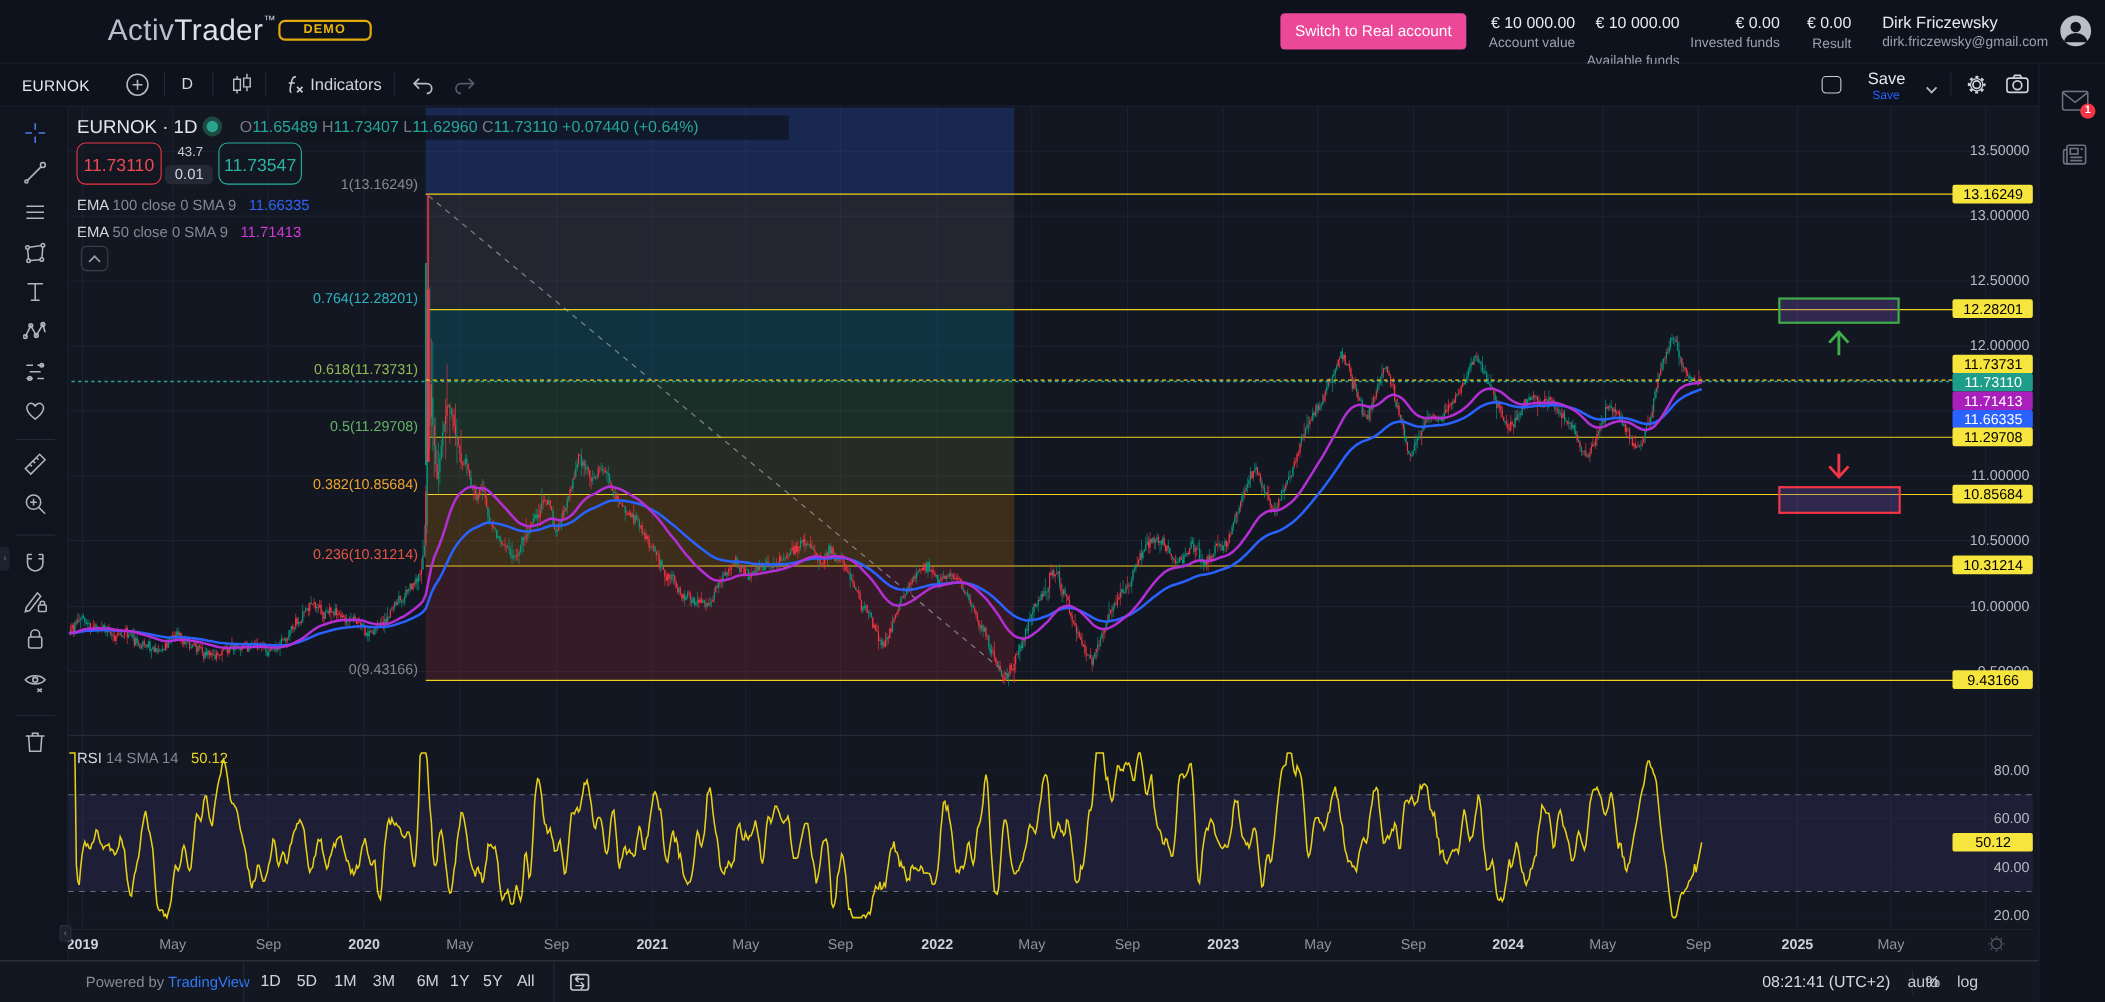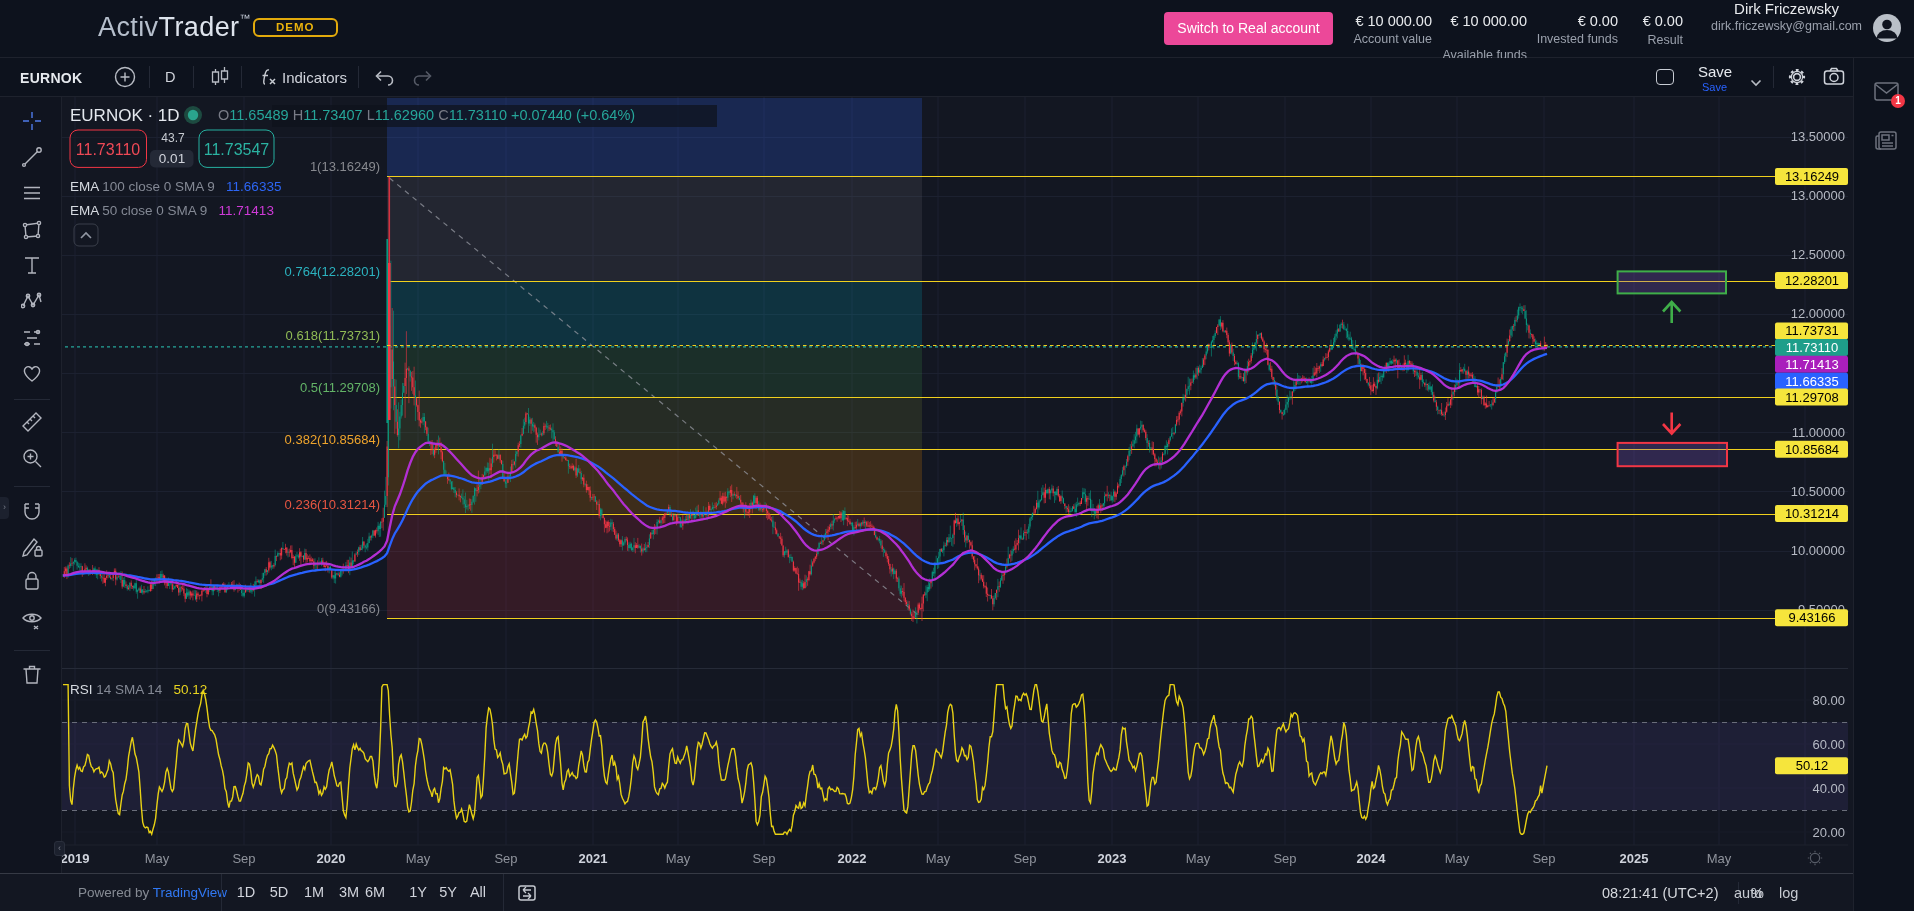--- a/index.html
+++ b/index.html
@@ -18,33 +18,33 @@
       <div style="font-size:12.5px;color:#9aa0ac;margin-top:19px">Available funds</div>
     </div>
  <div class="a" style="right:296px;top:13px;text-align:right">
       <div style="font-size:14.5px;color:#e8eaed">€ 0.00</div>
       <div style="font-size:12.5px;color:#9aa0ac;margin-top:3px">Invested funds</div>
     </div>
  <div class="a" style="right:231px;top:13px;text-align:right">
       <div style="font-size:14.5px;color:#e8eaed">€ 0.00</div>
       <div style="font-size:12.5px;color:#9aa0ac;margin-top:4px">Result</div>
     </div>
- <div class="a" style="right:52px;top:0;text-align:center">
+ <div class="a" style="right:52px;top:12px;text-align:left">
       <div style="font-size:15px;color:#e8eaed">Dirk Friczewsky</div>
       <div style="font-size:12.5px;color:#9aa0ac;margin-top:2px">dirk.friczewsky@gmail.com</div>
     </div>
  <div class="a" style="left:1872px;top:13px"><svg width="30" height="30" viewBox="0 0 30 30">
         <circle cx="15" cy="15" r="14" fill="#b9bfc7"></circle>
         <circle cx="15" cy="11.5" r="4.8" fill="#10141f"></circle>
         <path d="M4.5 25.5a10.5 8.5 0 0 1 21 0z" fill="#10141f"></path>
       </svg></div>
 </div>
 
 <div class="a" style="left:0;top:58px;width:1853px;height:39px;background:#0d121d;border-bottom:1px solid #1e222d">
- <div class="a" style="left:20px;top:12px;font-size:14px;font-weight:bold;color:#e6e9ee;letter-spacing:.3px">EURNOK</div>
+ <div class="a" style="left:20px;top:12px;font-size:14px;font-weight:normal;color:#e6e9ee;letter-spacing:.3px">EURNOK</div>
  <div class="a" style="left:112px;top:6px"><svg width="26" height="26" viewBox="0 0 26 26" fill="none" stroke="#b8bcc4" stroke-width="1.4">
         <circle cx="13" cy="13" r="9.5"></circle>
         <path d="M13 8.5V17.5M8.5 13H17.5"></path>
       </svg></div>
  <div class="a" style="left:149px;top:8px;width:1px;height:22px;background:#242936"></div>
  <div class="a" style="left:165px;top:11px;font-size:14.5px;color:#d1d4dc">D</div>
  <div class="a" style="left:193px;top:8px;width:1px;height:22px;background:#242936"></div>
  <div class="a" style="left:209px;top:8px"><svg width="22" height="22" viewBox="0 0 22 22" fill="none" stroke="#b8bcc4" stroke-width="1.4">
         <path d="M6.5 3V6M6.5 16V19M3.5 6h6v10h-6zM15.5 1V5M15.5 13V17M12.5 5h6v8h-6z" stroke-width="1.3"></path>
       </svg></div>
@@ -342,21 +342,21 @@
 <div class="a" style="left:0;top:497px;width:9px;height:22px;background:#1c212e;border-radius:0 4px 4px 0;color:#787d89;font-size:9px;line-height:21px;text-align:center">›</div>
 <div class="a" style="left:54px;top:841px;width:11px;height:15px;background:#1c212e;border:1px solid #2a2f3c;border-radius:3px;color:#787d89;font-size:9px;line-height:13px;text-align:center">‹</div>
 
 <div class="a" style="left:0;top:873px;width:1853px;height:38px;background:#131722;border-top:1px solid #363a45">
  <div class="a" style="left:78px;top:11px;font-size:13.5px;color:#868b94">Powered by <span style="color:#3179f5;">TradingView</span></div>
  <div class="a" style="left:221px;top:0;width:1px;height:38px;background:#242936"></div>
  <div class="a" style="left:229px;top:10px;width:34px;text-align:center;font-size:14.5px;color:#d1d4dc">1D</div>
     <div class="a" style="left:262px;top:10px;width:34px;text-align:center;font-size:14.5px;color:#d1d4dc">5D</div>
     <div class="a" style="left:297px;top:10px;width:34px;text-align:center;font-size:14.5px;color:#d1d4dc">1M</div>
     <div class="a" style="left:332px;top:10px;width:34px;text-align:center;font-size:14.5px;color:#d1d4dc">3M</div>
-    <div class="a" style="left:365px;top:10px;width:34px;text-align:left;font-size:14.5px;color:#d1d4dc">6M</div>
+    <div class="a" style="left:365px;top:10px;width:34px;text-align:right;font-size:14.5px;color:#d1d4dc">6M</div>
     <div class="a" style="left:401px;top:10px;width:34px;text-align:center;font-size:14.5px;color:#d1d4dc">1Y</div>
     <div class="a" style="left:431px;top:10px;width:34px;text-align:center;font-size:14.5px;color:#d1d4dc">5Y</div>
     <div class="a" style="left:461px;top:10px;width:34px;text-align:center;font-size:14.5px;color:#d1d4dc">All</div>
  <div class="a" style="left:503px;top:0;width:1px;height:38px;background:#242936"></div>
  <div class="a" style="left:516px;top:9px"><svg width="22" height="20" viewBox="0 0 22 20" fill="none" stroke="#c6cad1" stroke-width="1.5">
         <rect x="3" y="3" width="16" height="14" rx="2"></rect>
         <path d="M7 7h8M7 7l3-3M7 7l3 3M15 13h-8M15 13l-3-3M15 13l-3 3" stroke-width="1.3"></path>
       </svg></div>
  <div class="a" style="left:1602px;top:11px;font-size:14.5px;color:#d6d9de">08:21:41 (UTC+2)</div>
  <div class="a" style="left:1738px;top:8px;width:1px;height:22px;background:#242936"></div>

